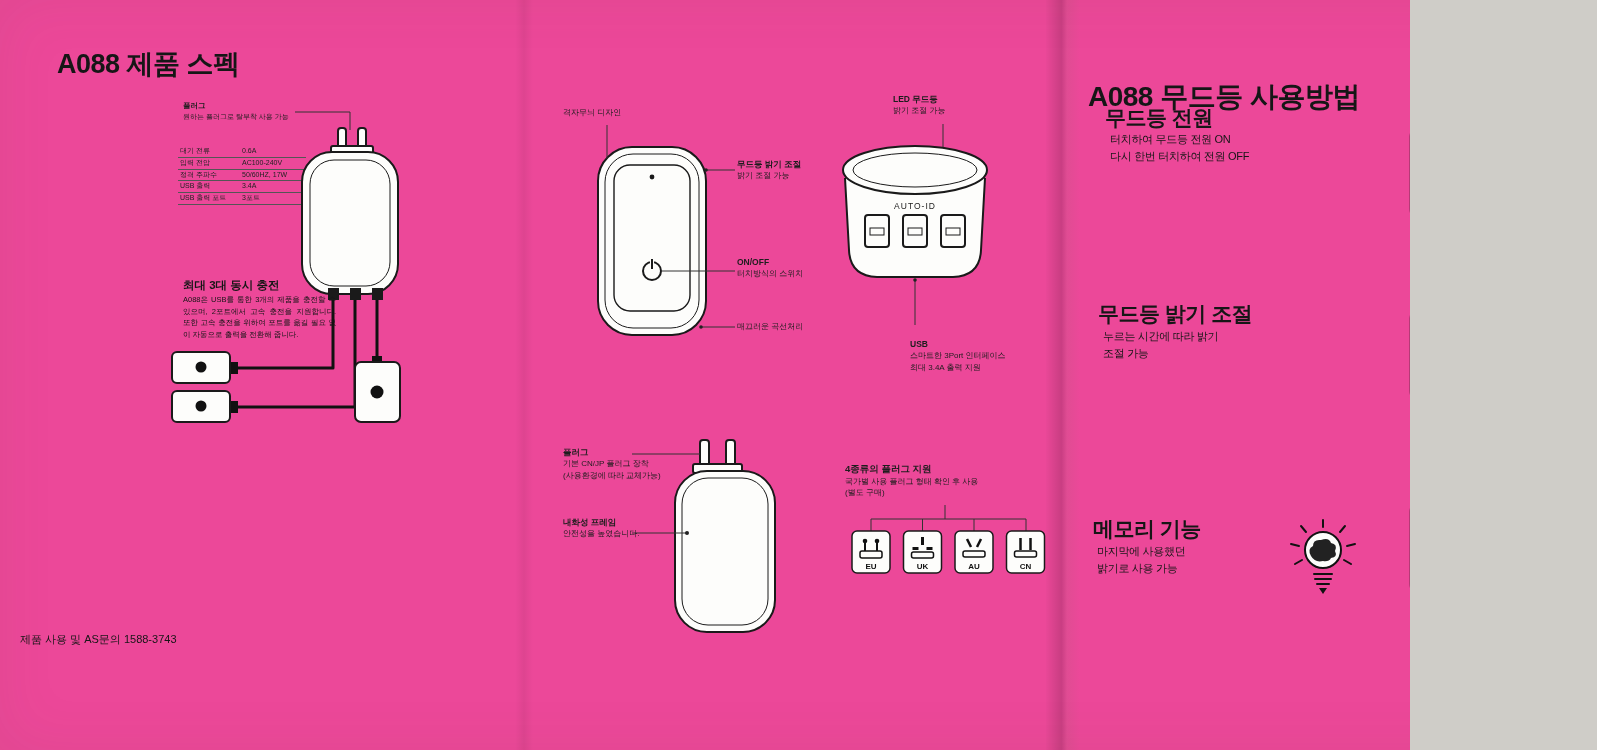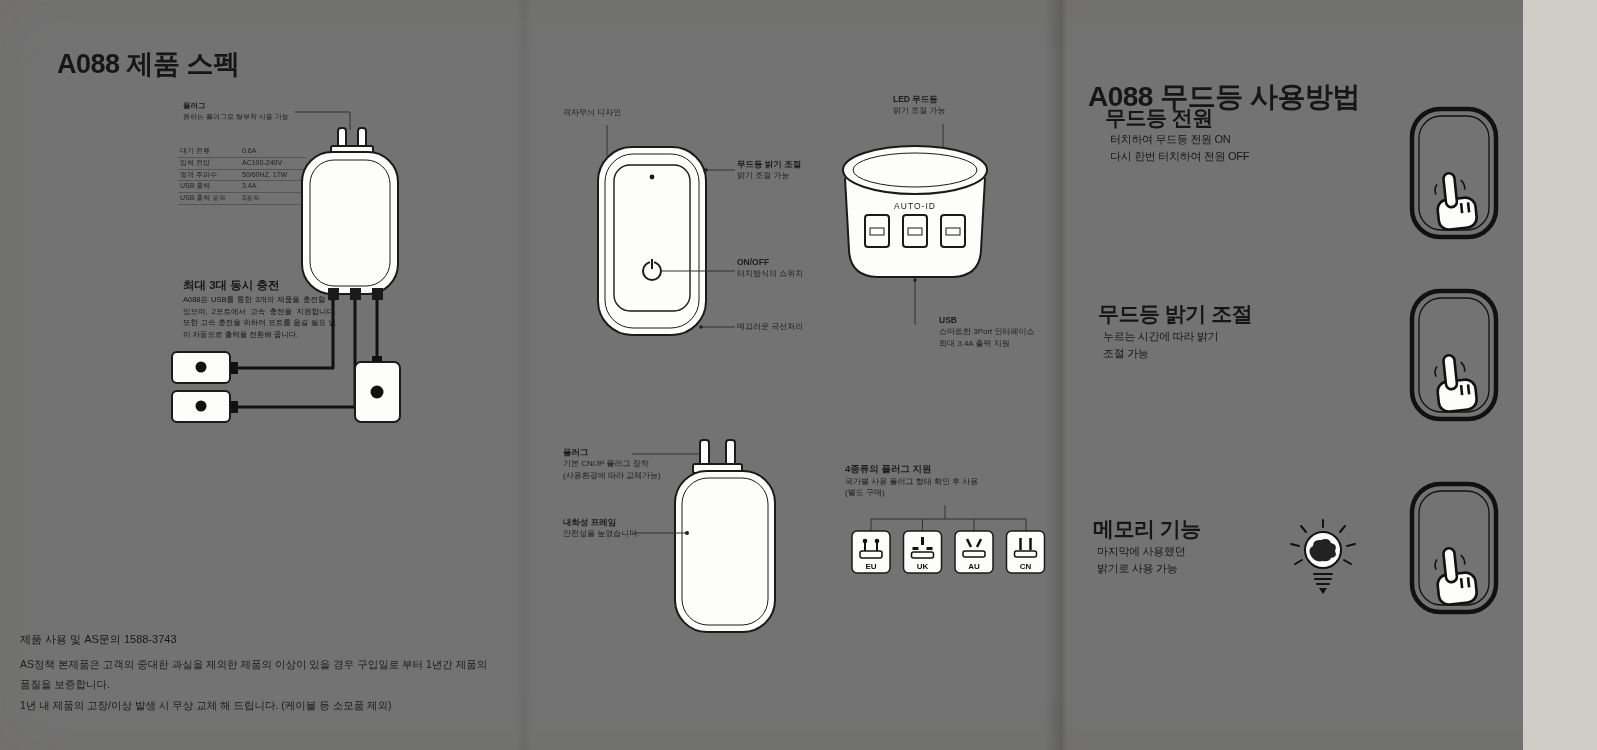--- a/index.html
+++ b/index.html
@@ -1,17 +1,17 @@
 <!DOCTYPE html>
 <html><head>
 <meta charset="utf-8">
 <style>
   *{box-sizing:border-box;}
   body{margin:0;background:#cfcdc8;}
-  .page{position:relative;width:1523px;height:750px;background:#737373;
+  .page{position:relative;width:1410px;height:750px;background:#ec4899;
         font-family:"Liberation Sans","DejaVu Sans",sans-serif;color:#161616;overflow:hidden;}
   .abs{position:absolute;}
   .title{font-weight:700;letter-spacing:-0.5px;white-space:nowrap;}
   svg{display:block;overflow:visible;font-family:inherit;}
   .small-lbl{font-size:8px;line-height:1.45;color:#1d1d1d;white-space:nowrap;}
   .small-lbl .b{font-weight:700;font-size:8.5px;}
   .spec-table{width:128px;font-size:7px;color:#222;}
   .spec-row{display:flex;border-bottom:1px solid #555;padding:1px 2px;line-height:1.25;}
   .spec-row .l{width:62px;flex:none;}
   .spec-row .v{flex:1;}
@@ -90,24 +90,20 @@
       <rect x="222" y="256" width="10" height="8" fill="#111"></rect>
       <rect x="205" y="262" width="45" height="60" rx="6" fill="#fdfdfb" stroke="#1a1a1a" stroke-width="2"></rect>
       <circle cx="227" cy="292" r="6.5" fill="#111"></circle>
     </g>
   </svg>
 
   <div class="abs" style="left:183px;top:278px;font-size:11.5px;font-weight:700;white-space:nowrap;text-align:center;">최대 3대 동시 충전</div>
   <div class="abs" style="left:183px;top:294px;width:153px;font-size:7.5px;line-height:1.55;text-align:justify;">A088은 USB를 통한 3개의 제품을 충전할 수 있으며, 2포트에서 고속 충전을 지원합니다. 또한 고속 충전을 위하여 포트를 옮길 필요 없이 자동으로 출력을 전환해 줍니다.</div>
 
   <div class="abs" style="left:20px;top:632px;font-size:11px;white-space:nowrap;">제품 사용 및 AS문의 1588-3743</div>
-  <div class="abs footer-small" style="left:20px;top:654px;width:478px;">
-    <div>AS정책 본제품은 고객의 중대한 과실을 제외한 제품의 이상이 있을 경우 구입일로 부터 1년간 제품의 품질을 보증합니다.</div>
-    <div>1년 내 제품의 고장/이상 발생 시 무상 교체 해 드립니다.  (케이블 등 소모품 제외)</div>
-  </div>
 
 
   <svg class="abs" style="left:560px;top:105px;" width="250" height="240" viewBox="0 0 250 240">
     <rect x="38" y="42" width="108" height="188" rx="34" fill="#fdfdfb" stroke="#1a1a1a" stroke-width="2"></rect>
     <rect x="45" y="49" width="94" height="174" rx="28" fill="none" stroke="#1a1a1a" stroke-width="1"></rect>
     <rect x="54" y="60" width="76" height="146" rx="16" fill="none" stroke="#1a1a1a" stroke-width="1.4"></rect>
     <circle cx="92" cy="72" r="2.4" fill="#1a1a1a"></circle>
     <g>
       <circle cx="92" cy="166" r="9" fill="none" stroke="#1a1a1a" stroke-width="2"></circle>
       <line x1="92" y1="153" x2="92" y2="164" stroke="#fdfdfb" stroke-width="4"></line>
@@ -155,21 +151,21 @@
       <line x1="100" y1="190" x2="100" y2="235"></line>
     </g>
     <circle cx="100" cy="190" r="1.8" fill="#222"></circle>
   </svg>
 
   <div class="abs small-lbl" style="left:893px;top:93px;">
     <div class="b">LED 무드등</div>
     <div>밝기 조절 가능</div>
   </div>
 
-  <div class="abs small-lbl" style="left:910px;top:314px;margin-left:29px;">
+  <div class="abs small-lbl" style="left:910px;top:338px;">
     <div class="b">USB</div>
     <div>스마트한 3Port 인터페이스</div>
     <div>최대 3.4A 출력 지원</div>
   </div>
 
   <svg class="abs" style="left:630px;top:438px;" width="220" height="215" viewBox="0 0 220 215">
     <g fill="#fdfdfb" stroke="#1a1a1a" stroke-width="2">
       <rect x="70" y="2" width="9" height="28" rx="3"></rect>
       <rect x="96" y="2" width="9" height="28" rx="3"></rect>
       <rect x="63" y="26" width="49" height="9" rx="2"></rect>

